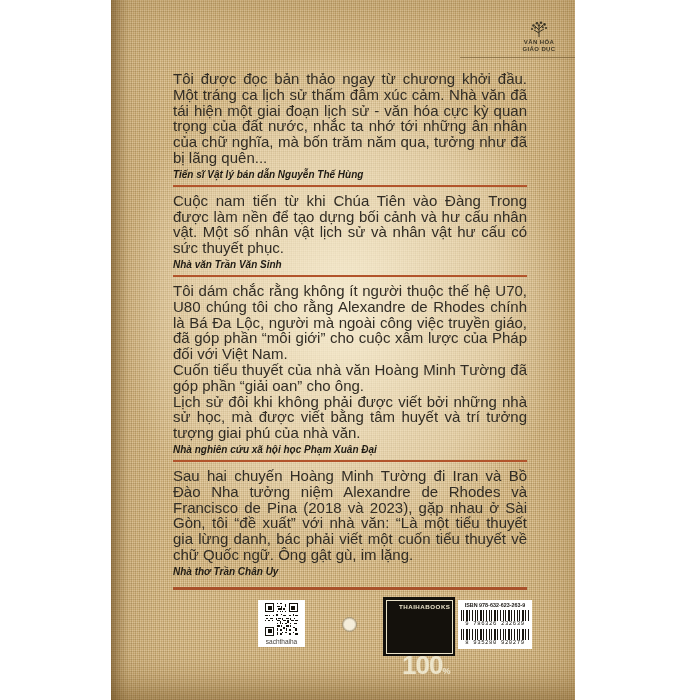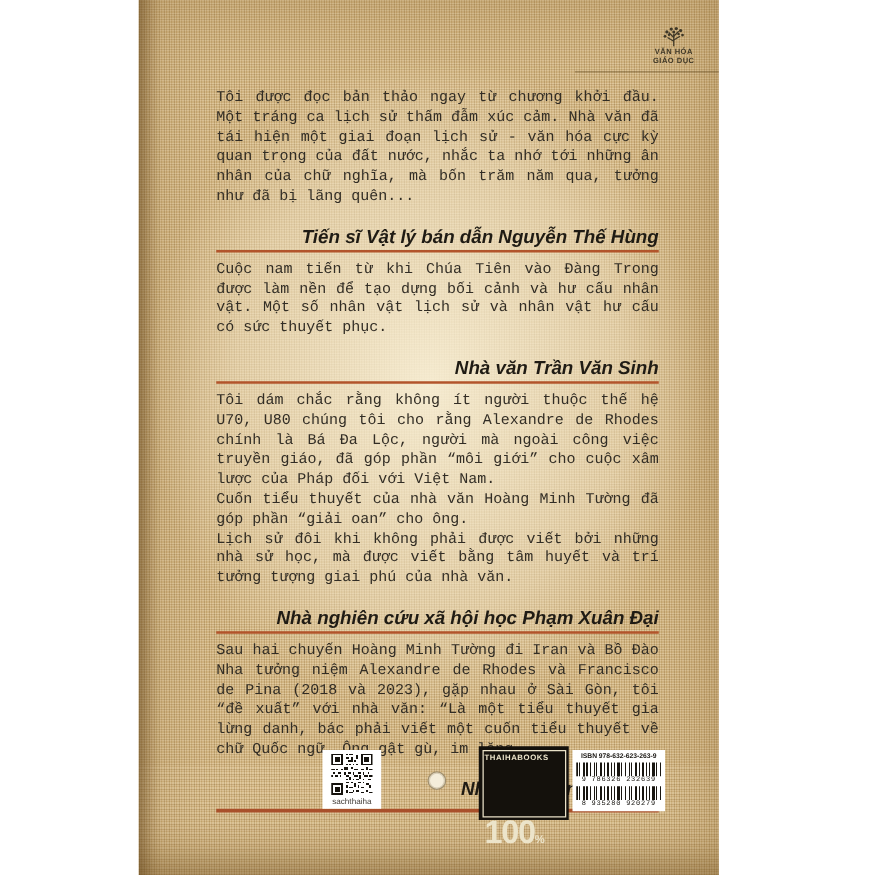--- a/index.html
+++ b/index.html
@@ -20,35 +20,35 @@
     background:linear-gradient(90deg, rgba(92,62,22,.45), rgba(92,62,22,.12) 60%, rgba(0,0,0,0));}
   .crease{position:absolute;left:349px;top:57px;width:115px;height:1px;background:rgba(104,80,42,.55);}
 
   
   .pub-logo{position:absolute;left:404px;top:21px;width:48px;text-align:center;color:#3e3727;}
   .pub-logo svg{display:block;margin:0 auto 1px auto;}
   .pub-line{font-size:6px;font-weight:bold;letter-spacing:.4px;line-height:7px;}
 
   
   .content{position:absolute;left:62px;top:71px;width:354px;color:#322d25;}
-  .para{font-size:12px;line-height:15.8px;text-align:justify;margin:0;font-family:Liberation Mono, monospace;}
-  .attr{font-size:15px;line-height:16px;font-weight:bold;font-style:italic;text-align:right;color:#1f1b14;margin-top:16px;}
+  .para{font-size:15px;line-height:15.8px;text-align:justify;margin:0;}
+  .attr{font-size:10px;line-height:16px;font-weight:bold;font-style:italic;text-align:left;color:#1f1b14;margin-top:1px;}
   .sep{border:none;border-top:2px solid #b2542b;margin:2px 0 6px 0;}
   .sep-thick{border:none;border-top:3px solid #a9502a;margin:7px 0 0 0;}
 
   
   .qr-label{position:absolute;left:147px;top:600px;width:43px;background:#ffffff;padding:3px 2px 2px 2px;text-align:center;}
   .qr-label svg{display:block;margin:0 auto;}
   .qr-caption{font-size:6.5px;color:#45403a;margin-top:2px;line-height:7px;}
 
   .seal{position:absolute;left:231px;top:617px;width:13px;height:13px;border-radius:50%;
     background:#f4edda;border:1px solid #a09070;box-shadow:inset 0 0 0 1px rgba(160,144,112,.35);}
 
   .badge{position:absolute;left:272px;top:597px;width:72px;height:59px;background:#14110c;box-sizing:border-box;padding:2.5px;}
-  .badge-inner{border:1px solid #e9e1c7;height:100%;box-sizing:border-box;display:flex;flex-direction:column;align-items:flex-start;justify-content:space-between;padding:2px 1px;color:#ece4ca;gap:43px;}
+  .badge-inner{border:1px solid #e9e1c7;height:100%;box-sizing:border-box;display:flex;flex-direction:column;align-items:flex-end;justify-content:space-between;padding:2px 1px;color:#ece4ca;gap:43px;}
   .badge-brand{font-size:6.2px;font-weight:bold;letter-spacing:.5px;line-height:7px;}
   .badge-percent{font-size:26px;font-weight:bold;line-height:24px;letter-spacing:-1px;display:flex;align-items:flex-end;}
   .badge-percent .pct{font-size:9px;line-height:12px;letter-spacing:0;}
   .badge-tagline{font-size:5.8px;font-weight:bold;letter-spacing:.8px;line-height:7px;}
 
   .barcode-label{position:absolute;left:347px;top:600px;width:74px;background:#ffffff;box-sizing:border-box;padding:2px 3px 3px 3px;text-align:center;}
   .isbn-text{font-size:5.4px;line-height:7px;color:#1a1713;white-space:nowrap;font-weight:bold;}
   .bars{height:11px;margin-top:1px;
     background:repeating-linear-gradient(90deg,#181510 0 1px,#ffffff 1px 2px,#181510 2px 3px,#ffffff 3px 5px,#181510 5px 7px,#ffffff 7px 8px,#181510 8px 9px,#ffffff 9px 11px,#181510 11px 12px,#ffffff 12px 14px);}
   .bar-digits{font-family:"Liberation Mono",monospace;font-size:5.6px;line-height:6.5px;color:#14110c;white-space:nowrap;letter-spacing:.6px;}

